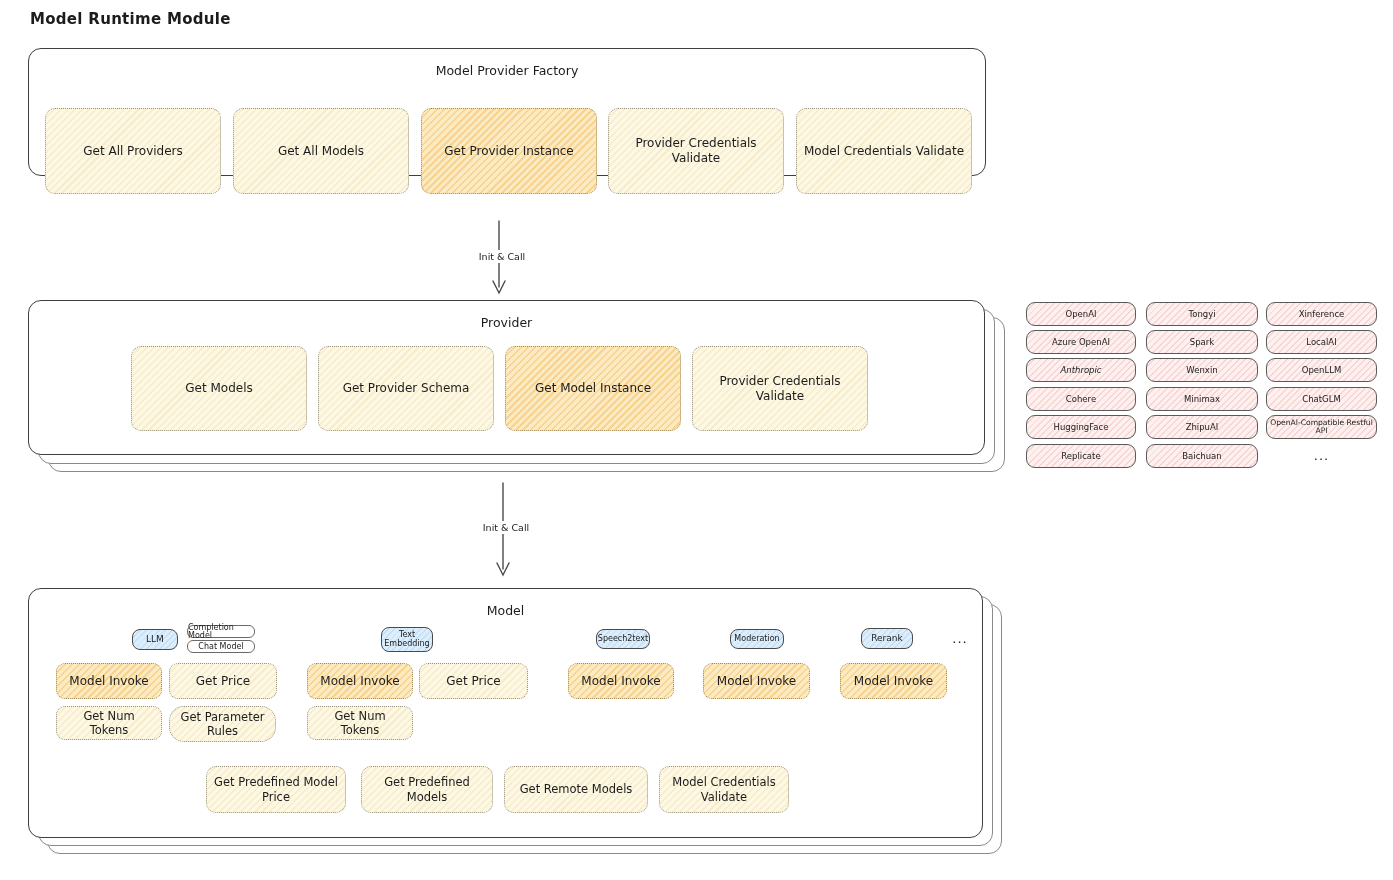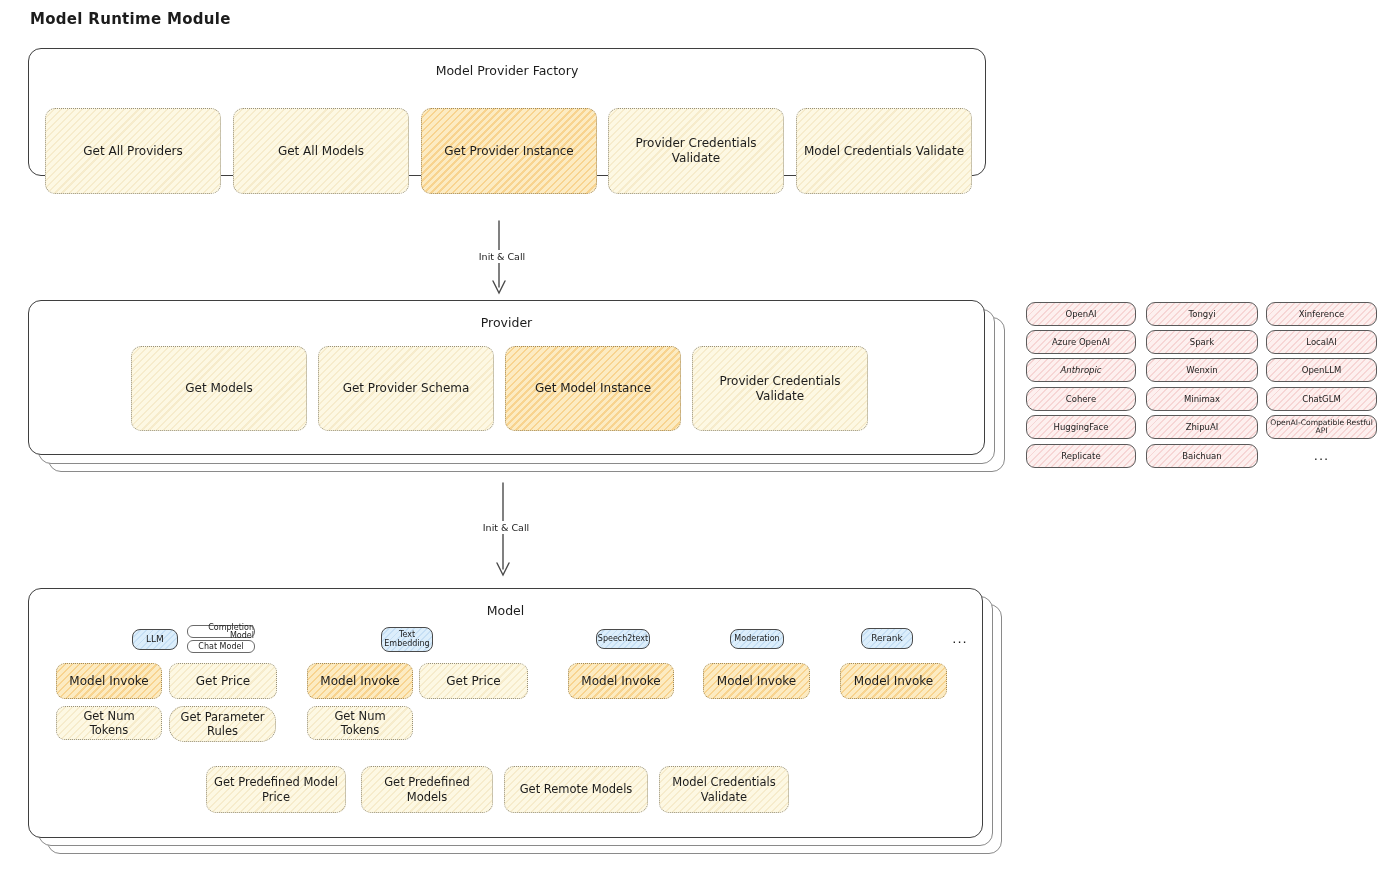--- a/index.html
+++ b/index.html
@@ -43,21 +43,21 @@
   .badge-blue{
     position:absolute;box-sizing:border-box;border:1.2px solid #4a4a4a;border-radius:8px;
     background-color:#dceefb;
     background-image:repeating-linear-gradient(135deg,rgba(120,170,220,0.22) 0 1.3px,transparent 1.3px 4.5px);
     display:flex;align-items:center;justify-content:center;text-align:center;
     font-size:9px;line-height:1.1;
   }
   .chip-white{
     position:absolute;box-sizing:border-box;border:1px solid #6a6a6a;border-radius:6px;
     background:#ffffff;display:flex;align-items:center;justify-content:center;
-    font-size:8px;line-height:1;text-align:right;
+    font-size:8px;line-height:1;
   }
 
   
   .chip-pink{
     position:absolute;box-sizing:border-box;border:1.2px solid #5a5a5a;border-radius:9px;
     background-color:#fdf0ef;
     background-image:repeating-linear-gradient(135deg,rgba(224,120,120,0.22) 0 1.4px,transparent 1.4px 4.6px);
     display:flex;align-items:center;justify-content:center;text-align:center;
     font-size:8.5px;line-height:1;padding:0 3px;
   }
@@ -99,21 +99,21 @@
     <div class="container-title">Provider</div>
     <div class="box-yellow" style="left:289px;top:45px;width:176px;height:85px;">Get Provider Schema</div>
     <div class="box-yellow" style="left:102px;top:45px;width:176px;height:85px;">Get Models</div>
     <div class="box-yellow box-orange" style="left:476px;top:45px;width:176px;height:85px;">Get Model Instance</div>
     <div class="box-yellow" style="left:663px;top:45px;width:176px;height:85px;">Provider Credentials Validate</div>
   </div>
 
   <div class="chip-pink" style="left:1026px;top:302px;width:110px;height:24px;">OpenAI</div>
   <div class="chip-pink" style="left:1026px;top:330px;width:110px;height:24px;">Azure OpenAI</div>
   <div class="chip-pink" style="left:1026px;top:358px;width:110px;height:24px;font-style:italic;">Anthropic</div>
-  <div class="chip-pink" style="left:1026px;top:387px;width:110px;height:24px;border-radius:10px;">Cohere</div>
+  <div class="chip-pink" style="left:1026px;top:387px;width:110px;height:24px;">Cohere</div>
   <div class="chip-pink" style="left:1026px;top:415px;width:110px;height:24px;">HuggingFace</div>
   <div class="chip-pink" style="left:1026px;top:444px;width:110px;height:24px;">Replicate</div>
 
   <div class="chip-pink" style="left:1146px;top:302px;width:112px;height:24px;">Tongyi</div>
   <div class="chip-pink" style="left:1146px;top:330px;width:112px;height:24px;">Spark</div>
   <div class="chip-pink" style="left:1146px;top:358px;width:112px;height:24px;">Wenxin</div>
   <div class="chip-pink" style="left:1146px;top:387px;width:112px;height:24px;">Minimax</div>
   <div class="chip-pink" style="left:1146px;top:415px;width:112px;height:24px;">ZhipuAI</div>
   <div class="chip-pink" style="left:1146px;top:444px;width:112px;height:24px;">Baichuan</div>
 

